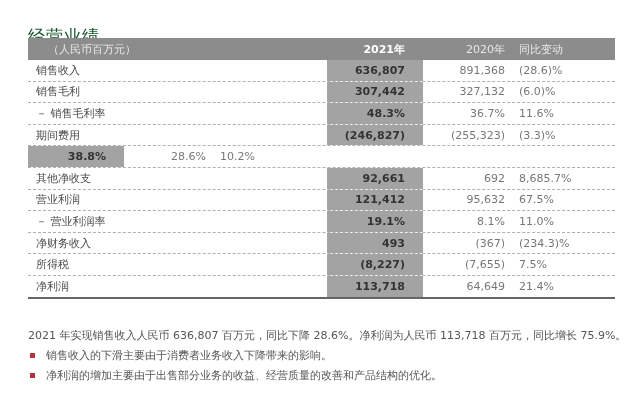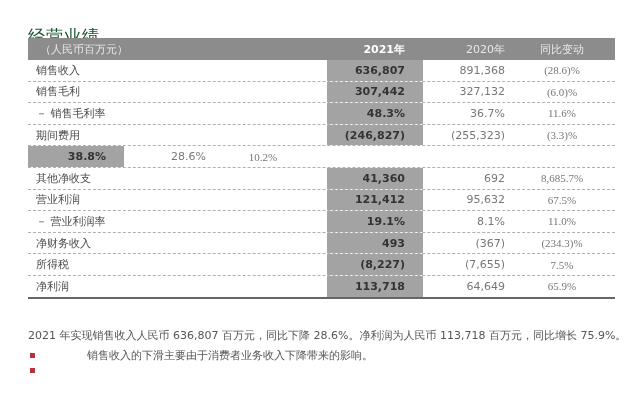--- a/index.html
+++ b/index.html
@@ -24,26 +24,26 @@
       display: flex; height: 20.6px; align-items: center; font-size: 11px;
       border-top: 1px dashed #b0b0b0;
     }
     .row.first { border-top: none; }
     .c-label { width: 299px; padding-left: 8px; box-sizing: border-box; color: #4a4a4a; white-space: nowrap; }
     .c-2021 { width: 96px; text-align: right; padding-right: 18px; box-sizing: border-box; height: 100%; display:flex; align-items:center; justify-content:flex-end; }
     .row .c-2021 { background: #a3a3a3; font-weight: bold; color: #333333; }
     .hdr .c-2021 { font-weight: bold; color: #ffffff; }
     .c-2020 { width: 96px; text-align: right; padding-right: 14px; box-sizing: border-box; color: #777777; }
     .hdr .c-2020 { color: #e8e8e8; }
-    .c-chg { width: 96px; text-align: center; padding-right: 10px; box-sizing: border-box; color: #777777; font-family: Liberation Serif, serif; }
+    .c-chg { width: 96px; text-align: left; padding-right: 10px; box-sizing: border-box; color: #777777; }
     .hdr .c-chg { color: #e8e8e8; }
-    .hdr .c-label { color: #e8e8e8; padding-left: 12px; font-family: Liberation Mono, monospace; }
+    .hdr .c-label { color: #e8e8e8; padding-left: 20px; font-family: Liberation Mono, monospace; }
     .notes { position: absolute; left: 28px; top: 328px; font-size: 11px; color: #555555; }
     .notes .summary { margin-bottom: 5px; white-space: nowrap; }
-    .bullet { display: flex; align-items: center; margin-bottom: 5px; white-space: nowrap; gap: 41px; }
+    .bullet { display: flex; align-items: center; margin-bottom: 5px; white-space: nowrap; }
     .bullet .sq { width: 5px; height: 5px; background: #b5323e; margin-right: 11px; margin-left: 2px; flex: none; }
   </style>
 </head>
 <body>
 
 <div class="title">经营业绩</div>
 
 <div class="table">
   <div class="hdr">
     <div class="c-label">（人民币百万元）</div>
@@ -76,21 +76,21 @@
     <div class="c-2020">(255,323)</div>
     <div class="c-chg">(3.3)%</div>
   </div>
   <div class="row">
     <div class="c-2021">38.8%</div>
     <div class="c-2020">28.6%</div>
     <div class="c-chg">10.2%</div>
   </div>
   <div class="row">
     <div class="c-label">其他净收支</div>
-    <div class="c-2021">41,360</div>
+    <div class="c-2021">92,661</div>
     <div class="c-2020">692</div>
     <div class="c-chg">8,685.7%</div>
   </div>
   <div class="row">
     <div class="c-label">营业利润</div>
     <div class="c-2021">121,412</div>
     <div class="c-2020">95,632</div>
     <div class="c-chg">67.5%</div>
   </div>
   <div class="row">
@@ -108,26 +108,27 @@
   <div class="row">
     <div class="c-label">所得税</div>
     <div class="c-2021">(8,227)</div>
     <div class="c-2020">(7,655)</div>
     <div class="c-chg">7.5%</div>
   </div>
   <div class="row">
     <div class="c-label">净利润</div>
     <div class="c-2021">113,718</div>
     <div class="c-2020">64,649</div>
-    <div class="c-chg">65.9%</div>
+    <div class="c-chg">21.4%</div>
   </div>
 </div>
 
 <div class="notes">
   <div class="summary">2021 年实现销售收入人民币 636,807 百万元，同比下降 28.6%。净利润为人民币 113,718 百万元，同比增长 75.9%。</div>
   <div class="bullet">
     <span class="sq"></span>
     <span>销售收入的下滑主要由于消费者业务收入下降带来的影响。</span>
   </div>
   <div class="bullet">
     <span class="sq"></span>
+    <span>净利润的增加主要由于出售部分业务的收益、经营质量的改善和产品结构的优化。</span>
   </div>
 </div>
 
 </body></html>

